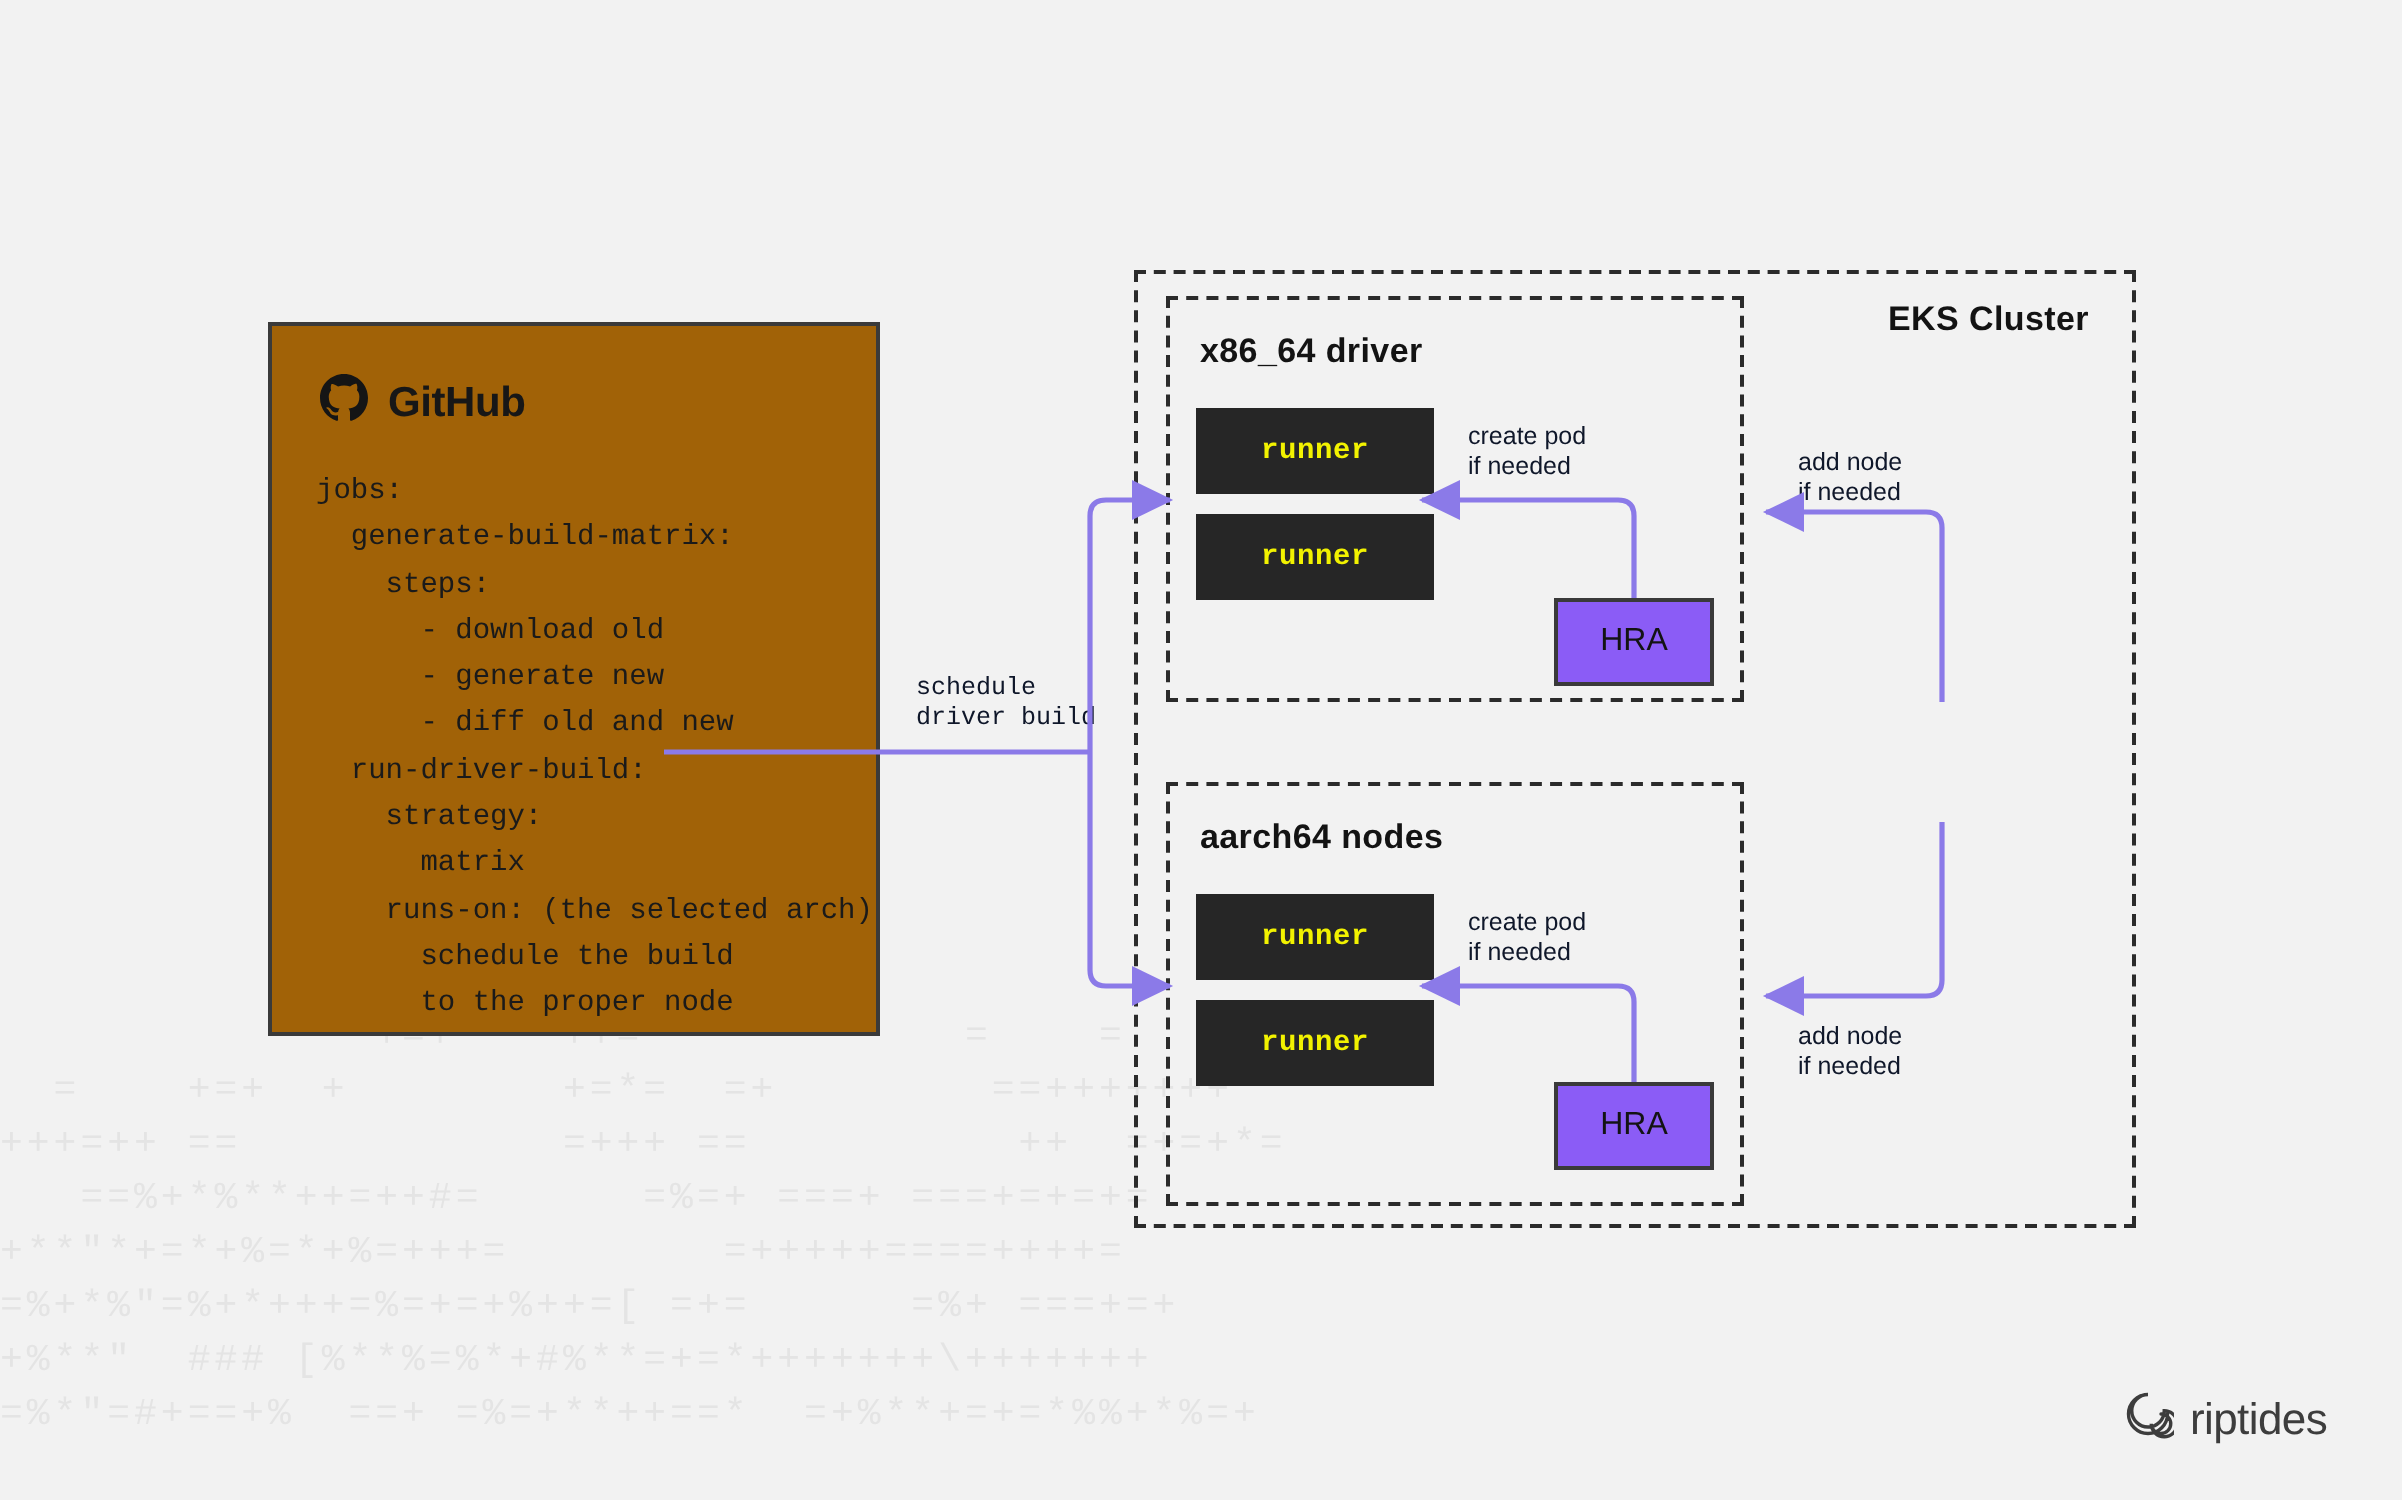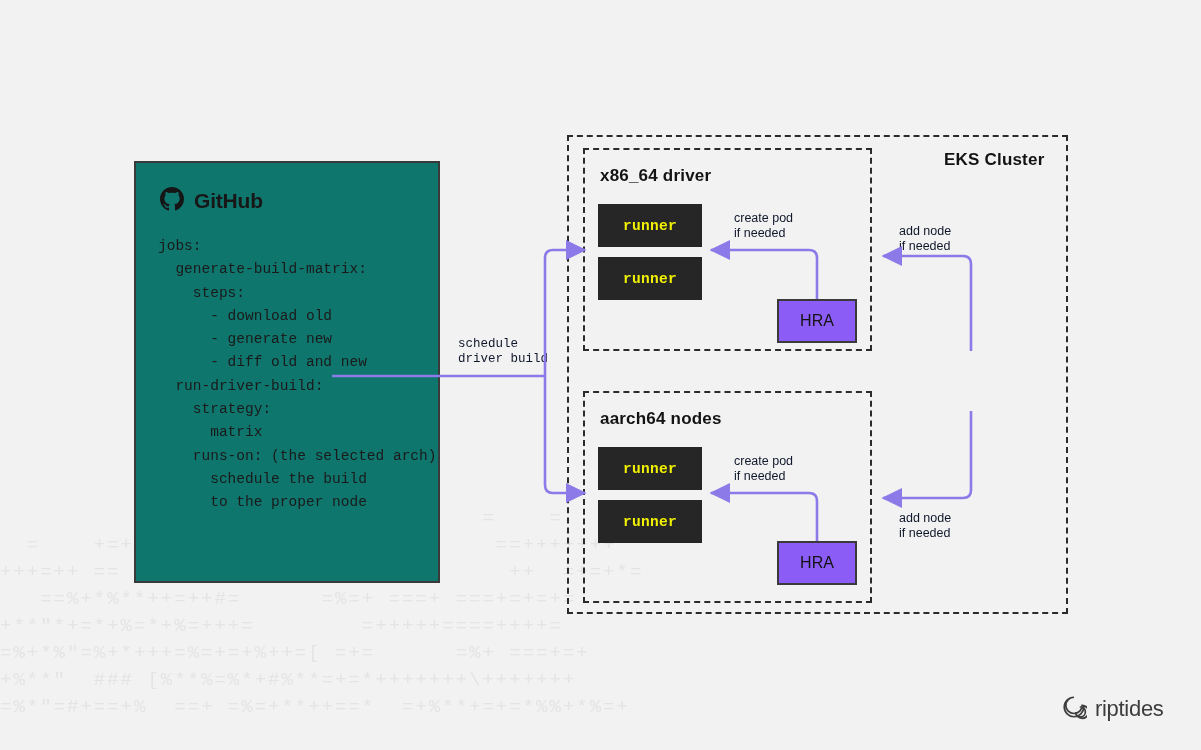--- a/index.html
+++ b/index.html
@@ -33,22 +33,22 @@
     user-select: none;
     pointer-events: none;
   }
 
   
   #github-box {
     position: absolute;
     left: 134px;
     top: 161px;
     width: 306px;
-    height: 422px;
-    background: #0f766e;
+    height: 357px;
+    background: #a16207;
     border: 2px solid #3a3a3a;
     box-sizing: border-box;
   }
   #github-head {
     position: absolute;
     left: 24px;
     top: 24px;
     display: flex;
     align-items: center;
     gap: 10px;
@@ -105,21 +105,21 @@
     font-weight: bold;
     color: #131313;
     letter-spacing: 0.2px;
   }
   #title-x86 { left: 600px; top: 166px; }
   #title-arm { left: 600px; top: 409px; }
 
   
   .runner {
     position: absolute;
-    width: 104px;
+    width: 119px;
     height: 43px;
     background: #262626;
     display: flex;
     align-items: center;
     justify-content: center;
     font-family: "Liberation Mono", monospace;
     font-size: 14.5px;
     font-weight: bold;
     color: #f2f200;
     letter-spacing: 0.3px;

